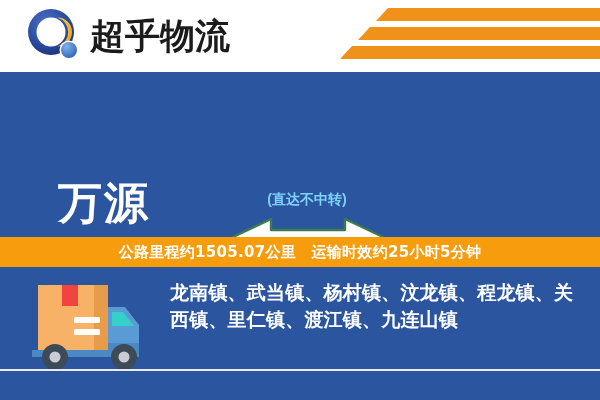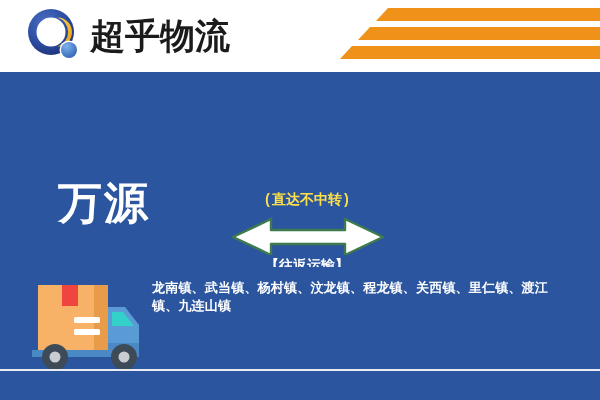--- a/index.html
+++ b/index.html
@@ -111,24 +111,24 @@
     top: 118px;
     width: 160px;
     height: 100px;
   }
   .arrow-note {
     position: absolute;
     left: 0;
     top: 0;
     width: 160px;
     text-align: center;
-    font-family: Liberation Mono, monospace;
+    font-family: Liberation Sans, sans-serif;
     font-size: 14px;
     font-weight: bold;
-    color: #fde047;
+    color: #7dd3fc;
     white-space: nowrap;
   }
   .arrow-svg {
     position: absolute;
     left: 0;
     top: 22px;
     width: 160px;
     height: 42px;
   }
   .arrow-sub {
@@ -178,25 +178,25 @@
   .truck {
     position: absolute;
     left: 26px;
     top: 10px;
     width: 125px;
     height: 98px;
   }
 
   .towns {
     position: absolute;
-    left: 152px;
+    left: 170px;
     top: 12px;
     width: 412px;
     font-family: "DejaVu Sans", "Liberation Sans", sans-serif;
-    font-size: 13px;
+    font-size: 19px;
     font-weight: bold;
     color: #ffffff;
     line-height: 1.42;
     letter-spacing: 0.2px;
   }
 
   .baseline {
     position: absolute;
     left: 0;
     top: 369px;
@@ -264,20 +264,23 @@
             <polygon points="6,24 44,6 44,17 118,17 118,6 156,24 118,42 118,31 44,31 44,42" fill="#ffffff" stroke="#3f7a4e" stroke-width="2.4" stroke-linejoin="round"></polygon>
           </g>
         </svg>
       </div>
 
       <div class="arrow-sub">【往返运输】</div>
     </div>
 
   </div>
 
+  <div class="infobar">
+    <span class="infobar-text">公路里程约1505.07公里　运输时效约25小时5分钟</span>
+  </div>
 
   <div class="bottom">
 
     <div class="truck">
       <svg width="125" height="98" viewBox="0 0 125 98">
 
         <path d="M82 30 h17 l14 18 v25 h-31 z" fill="#5b9bd5"></path>
         <path d="M86 35 h11 l11 14 h-22 z" fill="#33d1c9"></path>
         <rect x="82" y="66" width="31" height="7" fill="#4a89c4"></rect>
 

